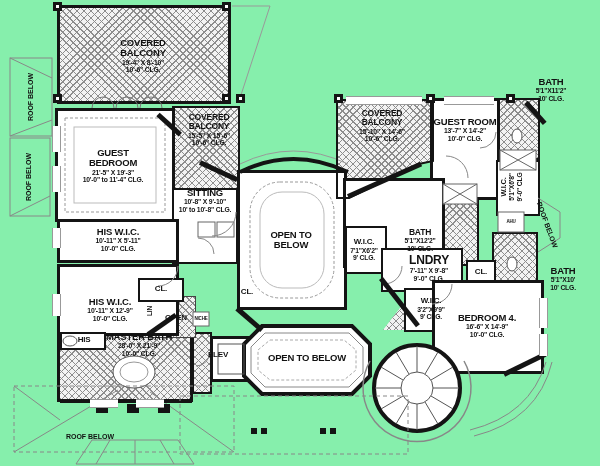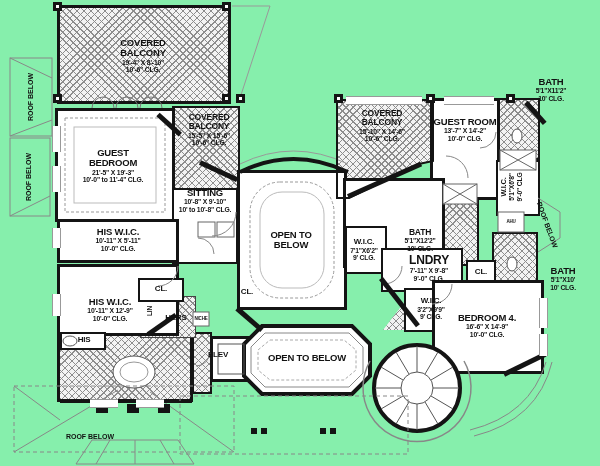--- a/index.html
+++ b/index.html
@@ -284,36 +284,41 @@
     <div class="rd">10'-11" X 5'-11"</div>
     <div class="rd">10'-0" CLG.</div>
   </div>
 
   <div class="lbl" style="left:110px;top:310px">
     <div class="rn">HIS W.I.C.</div>
     <div class="rd">10'-11" X 12'-9"</div>
     <div class="rd">10'-0" CLG.</div>
   </div>
 
+  <div class="lbl" style="left:139px;top:345px">
+    <div class="rn">MASTER BATH</div>
+    <div class="rd">28'-0" X 21'-9"</div>
+    <div class="rd">10'-0" CLG.</div>
+  </div>
 
   <div class="lbl" style="left:291px;top:240px">
     <div class="rn">OPEN TO</div>
     <div class="rn">BELOW</div>
   </div>
 
   <div class="lbl" style="left:307px;top:358px">
     <div class="rn">OPEN TO BELOW</div>
   </div>
 
   <div class="lbl sm" style="left:218px;top:355px">ELEV</div>
   <div class="lbl sm" style="left:161px;top:289px">CL.</div>
   <div class="lbl sm" style="left:247px;top:292px">CL.</div>
   <div class="lbl sm" style="left:481px;top:272px">CL.</div>
   <div class="lbl sm" style="left:84px;top:340px">HIS</div>
-  <div class="lbl sm" style="left:176px;top:318px">HERS</div>
+  <div class="lbl sm" style="left:176px;top:318px">OPEN</div>
   <div class="lbl sm r90" style="left:150px;top:311px;font-size:6.5px">LIN</div>
   <div class="lbl xs" style="left:201px;top:319px">NICHE</div>
   <div class="lbl xs" style="left:511px;top:222px">AHU</div>
 
   <div class="lbl s7 r90" style="left:31px;top:97px">ROOF BELOW</div>
   <div class="lbl s7 r90" style="left:29px;top:177px">ROOF BELOW</div>
   <div class="lbl s7 r70" style="left:547px;top:225px">ROOF BELOW</div>
   <div class="lbl s7" style="left:90px;top:437px">ROOF BELOW</div>
 
 </div>

